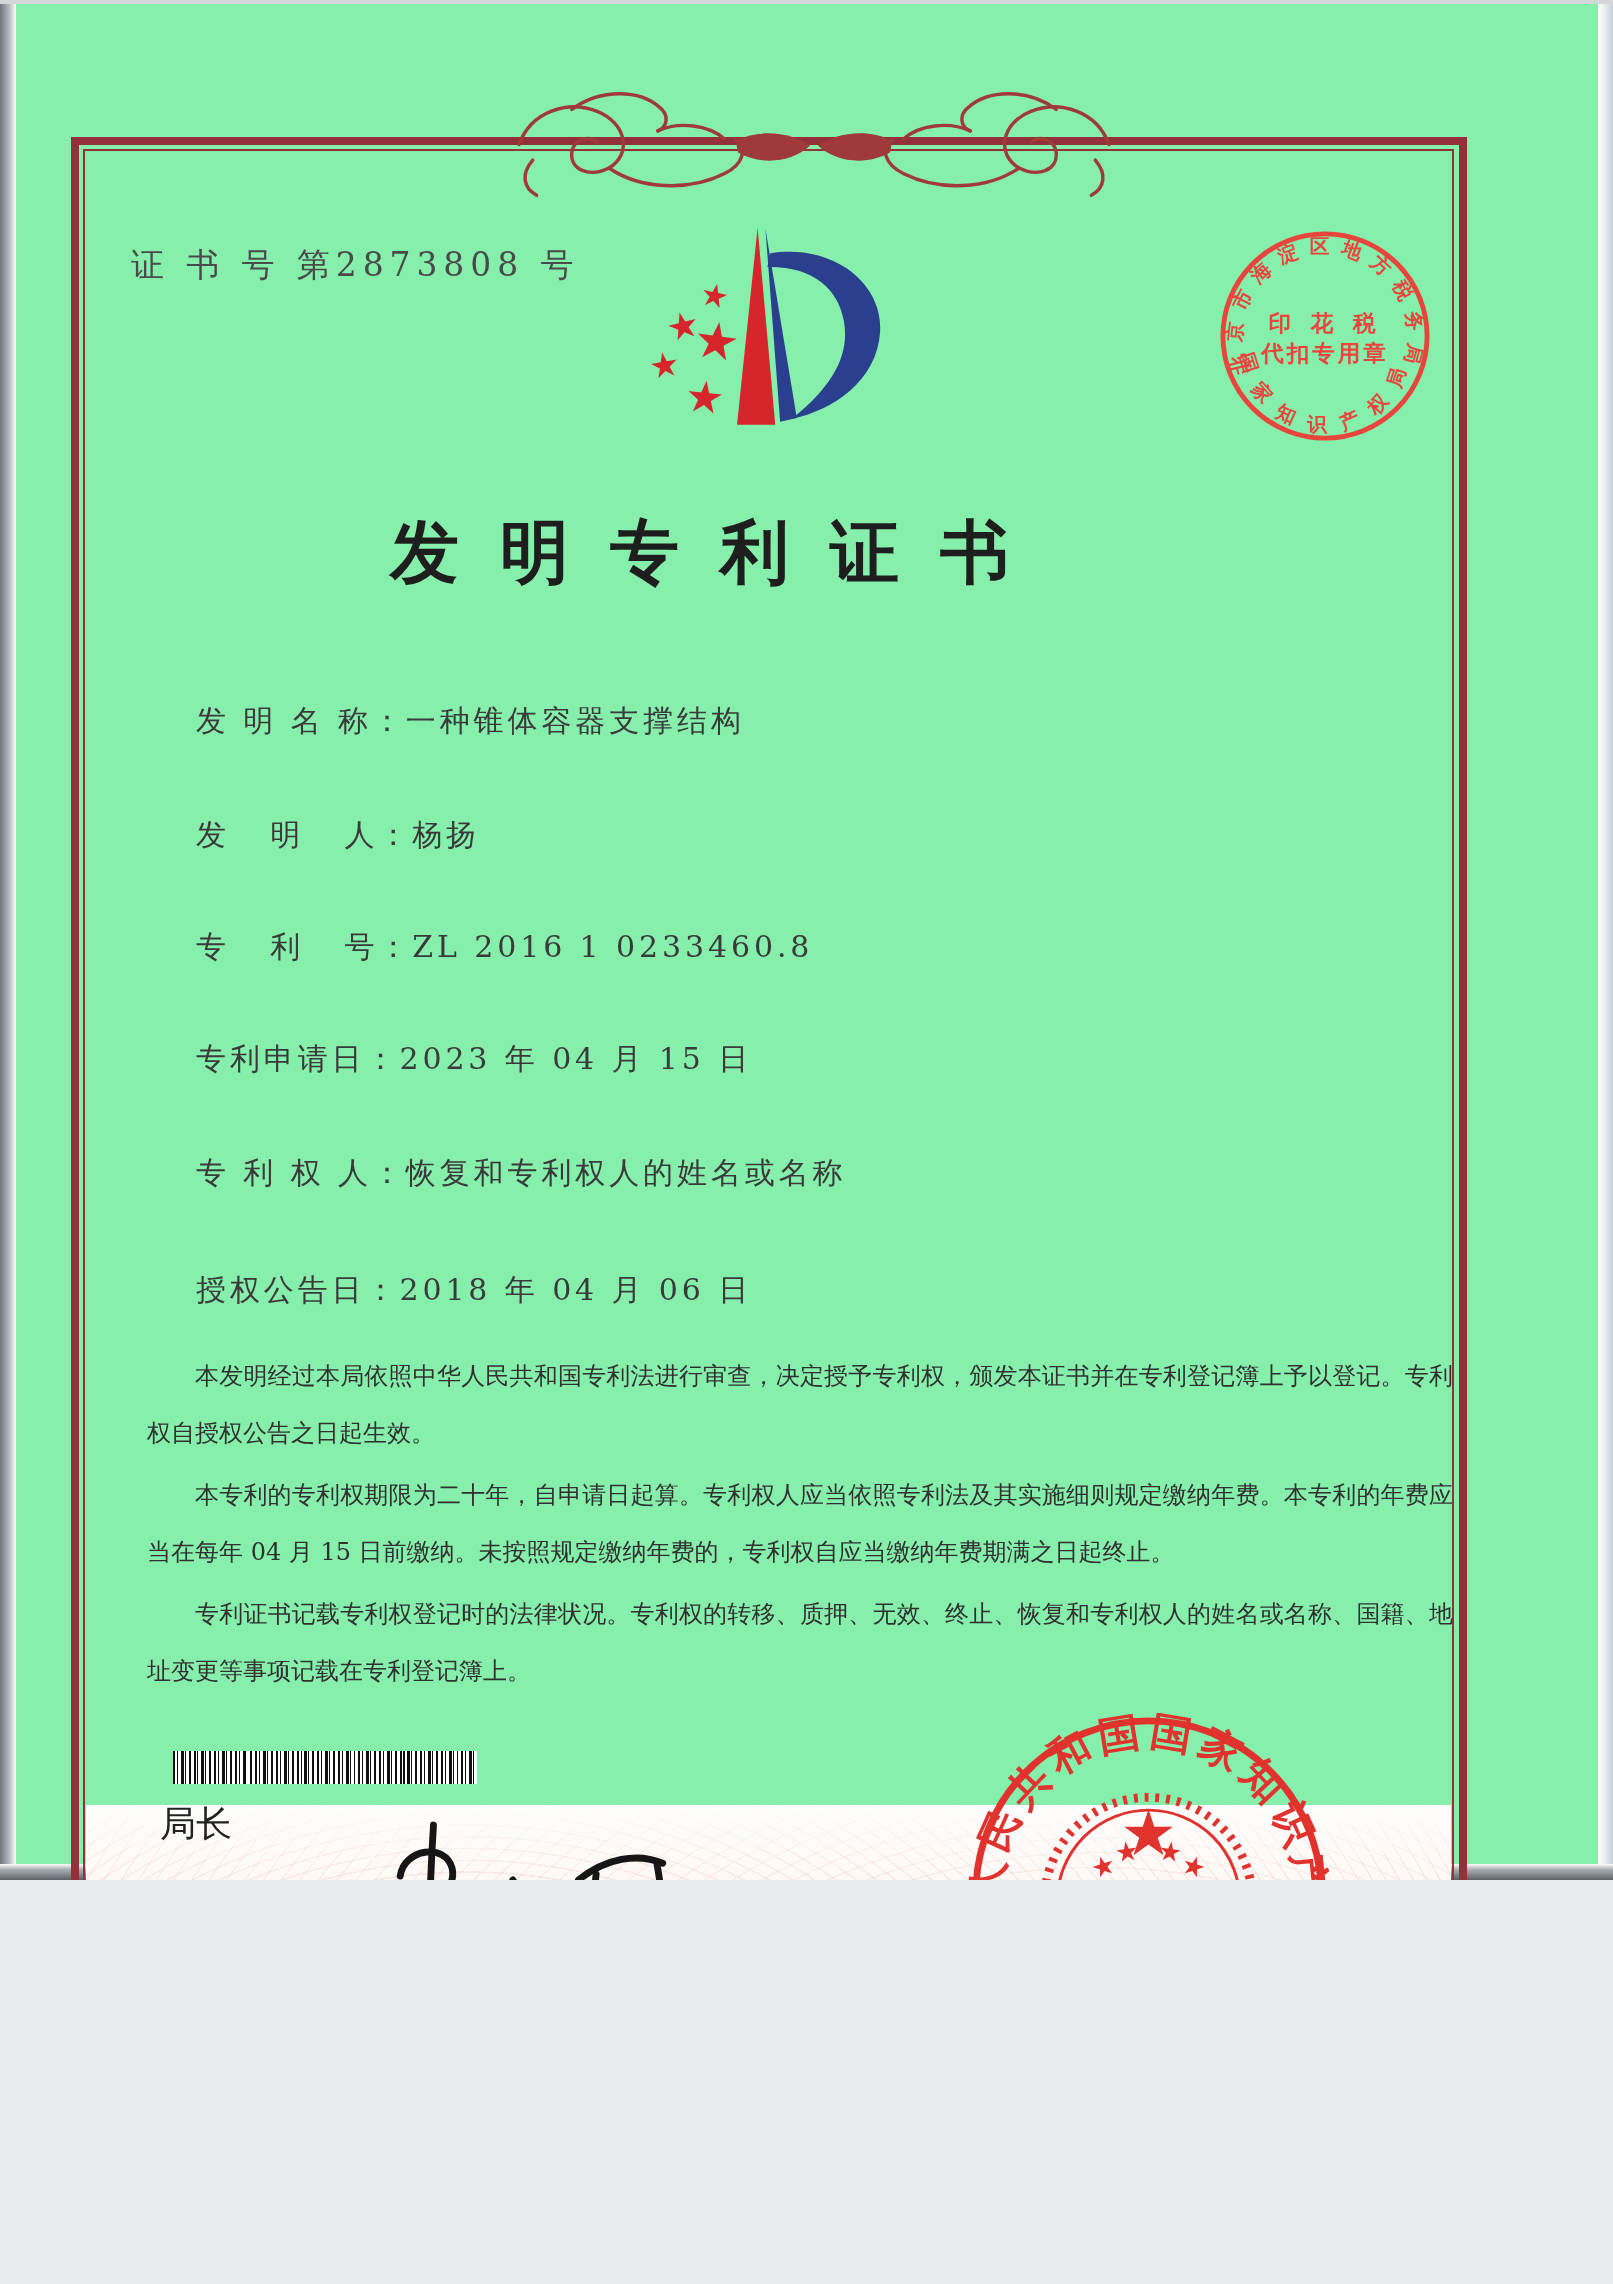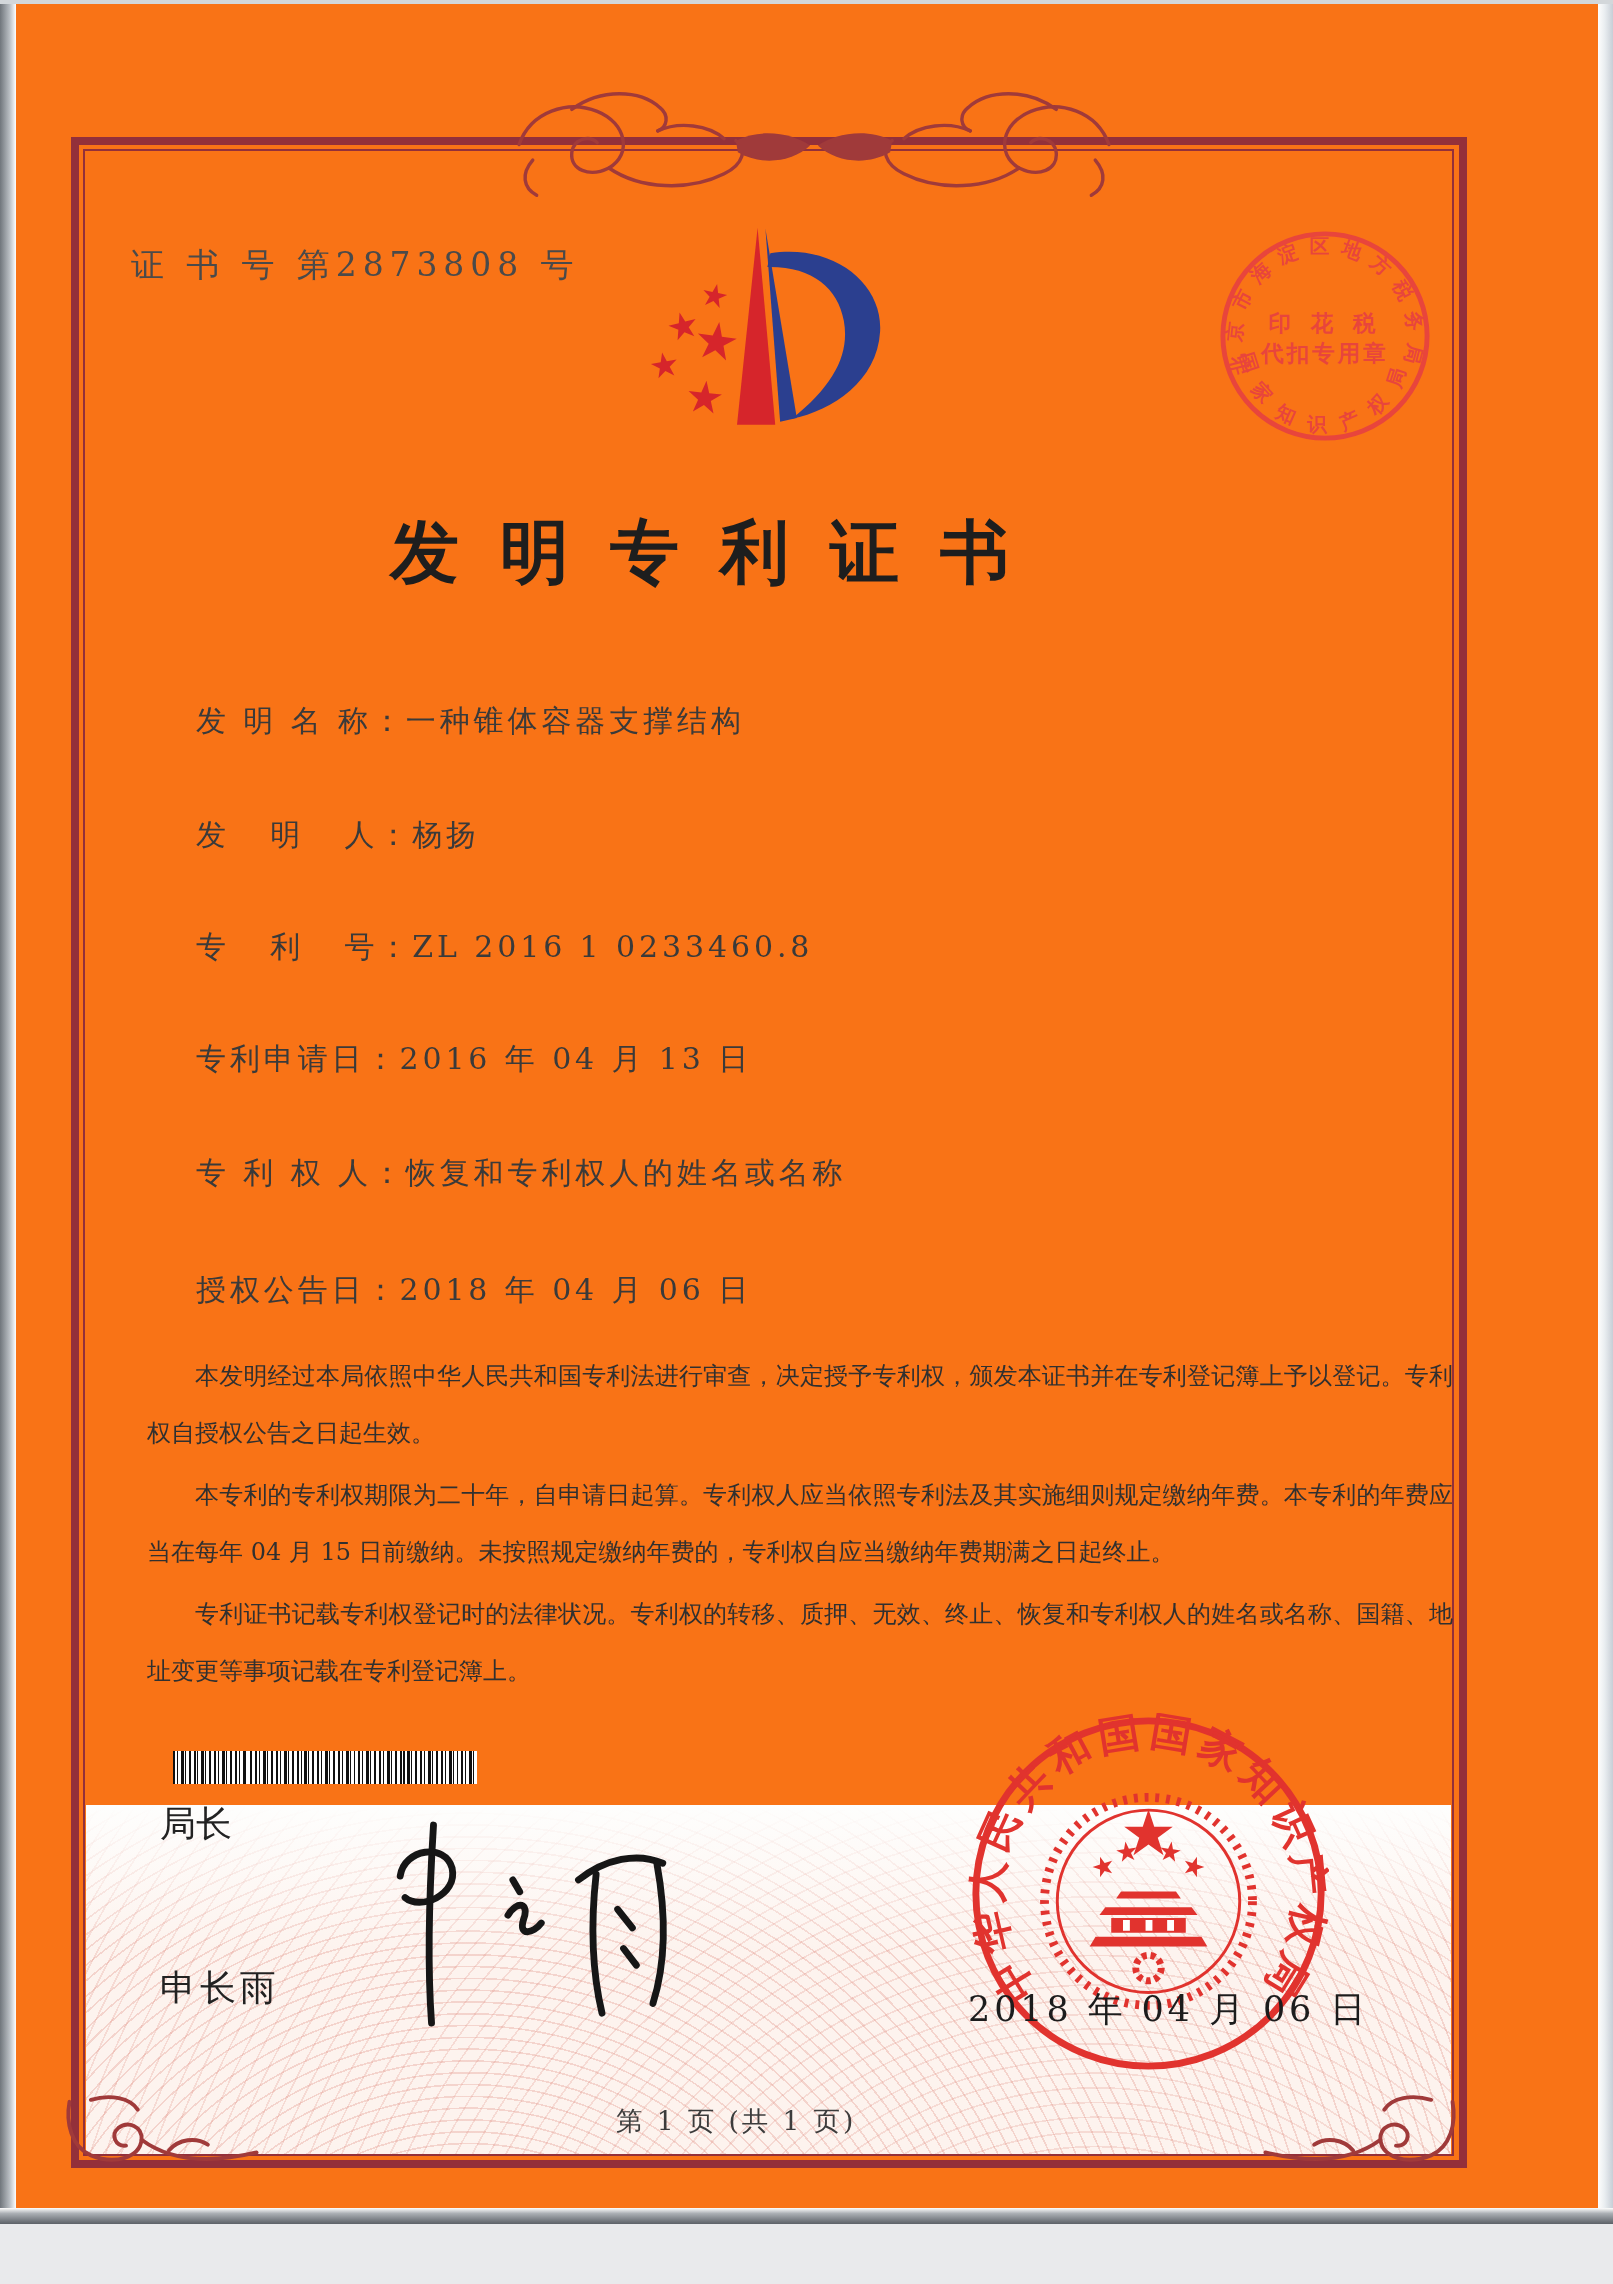--- a/index.html
+++ b/index.html
@@ -1,16 +1,16 @@
 <!DOCTYPE html>
 <html><head>
 <meta charset="utf-8">
 <style>
   html,body{margin:0;padding:0;background:#e9eaec;}
-  .page{position:relative;width:1613px;height:2224px;background:#f97316;overflow:hidden;
+  .page{position:relative;width:1613px;height:1880px;background:#86efac;overflow:hidden;
         font-family:"DejaVu Serif","Liberation Serif",serif;}
   
   .edge-left{position:absolute;left:0;top:0;width:15.7px;height:100%;
              background:linear-gradient(90deg,#70767c,#b9bec3 60%,#fefefd);}
   .edge-right{position:absolute;right:0;top:0;width:14.7px;height:100%;
              background:linear-gradient(270deg,#c7ced6,#e9edf0 55%,#fefefd);}
   .edge-bottom{position:absolute;left:0;bottom:0;width:100%;height:15.7px;
              background:linear-gradient(0deg,#5c6167,#a9aeb3 65%,#fefefd);}
   .edge-top{position:absolute;left:0;top:0;width:100%;height:3.9px;background:#d3d7da;}
   
@@ -128,21 +128,21 @@
     <text font-size="20" letter-spacing="16" fill="#e8453c" font-weight="bold">
       <textPath href="#taxBottom" startOffset="50%" text-anchor="middle">国家知识产权局</textPath>
     </text>
   </svg>
 
   <div class="title">发明专利证书</div>
 
   <div class="row" style="top:701px"><span>发 明 名 称：</span><span>一种锥体容器支撑结构</span></div>
   <div class="row" style="top:815px"><span>发   明   人：</span><span>杨扬</span></div>
   <div class="row" style="top:927px"><span>专   利   号：</span><span>ZL 2016 1 0233460.8</span></div>
-  <div class="row" style="top:1039px"><span>专利申请日：</span><span>2016 年 04 月 13 日</span></div>
+  <div class="row" style="top:1039px"><span>专利申请日：</span><span>2023 年 04 月 15 日</span></div>
   <div class="row" style="top:1153px"><span>专 利 权 人：</span><span>恢复和专利权人的姓名或名称</span></div>
   <div class="row" style="top:1270px"><span>授权公告日：</span><span>2018 年 04 月 06 日</span></div>
 
   <div class="paras">
     <p>本发明经过本局依照中华人民共和国专利法进行审查，决定授予专利权，颁发本证书并在专利登记簿上予以登记。专利权自授权公告之日起生效。</p>
     <p>本专利的专利权期限为二十年，自申请日起算。专利权人应当依照专利法及其实施细则规定缴纳年费。本专利的年费应当在每年 04 月 15 日前缴纳。未按照规定缴纳年费的，专利权自应当缴纳年费期满之日起终止。</p>
     <p>专利证书记载专利权登记时的法律状况。专利权的转移、质押、无效、终止、恢复和专利权人的姓名或名称、国籍、地址变更等事项记载在专利登记簿上。</p>
   </div>
 
   <div class="barcode z3"></div>

